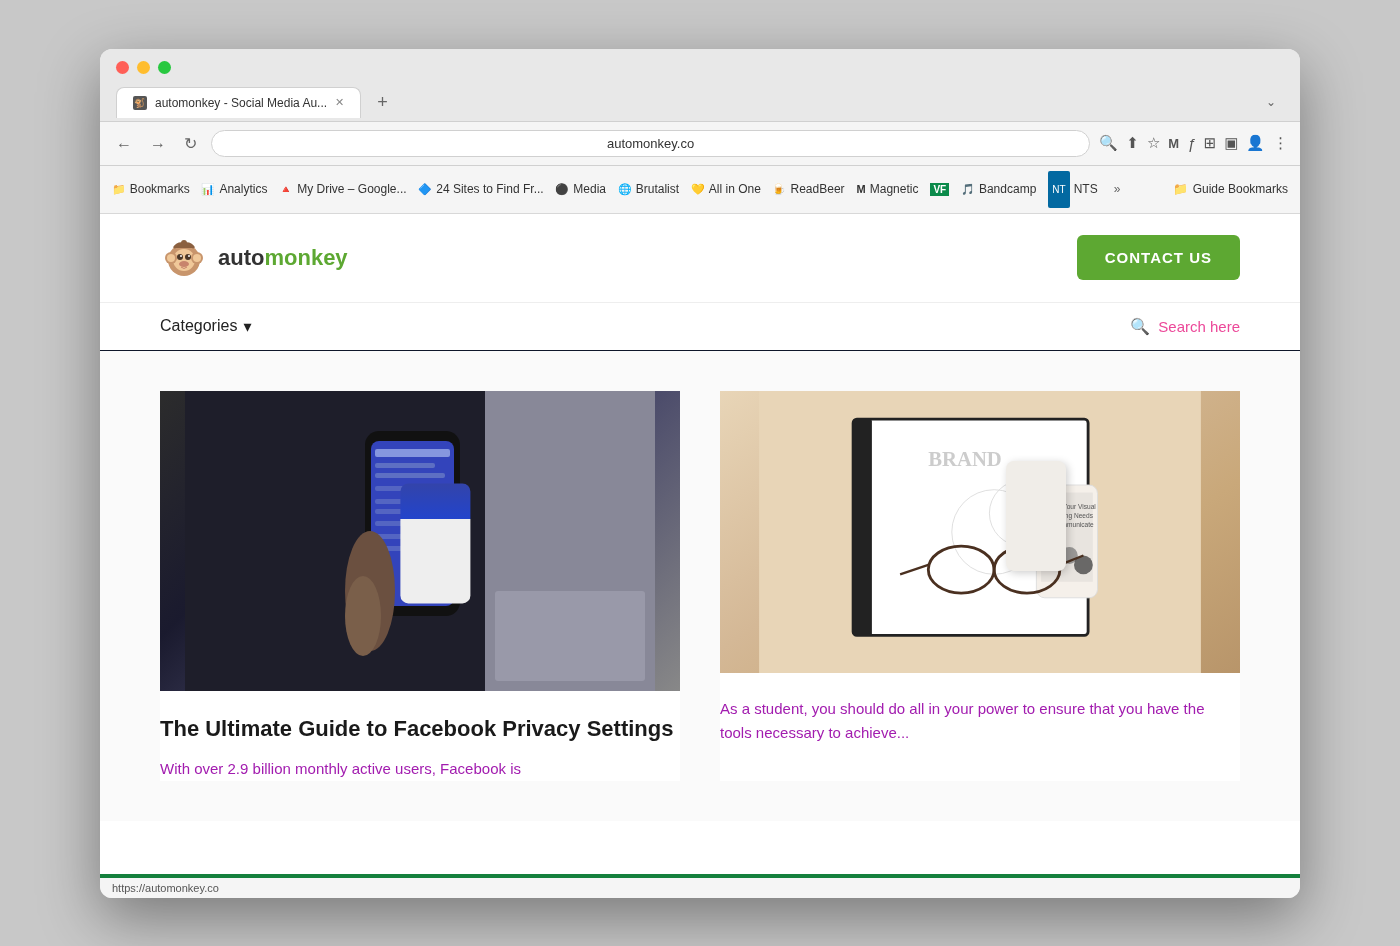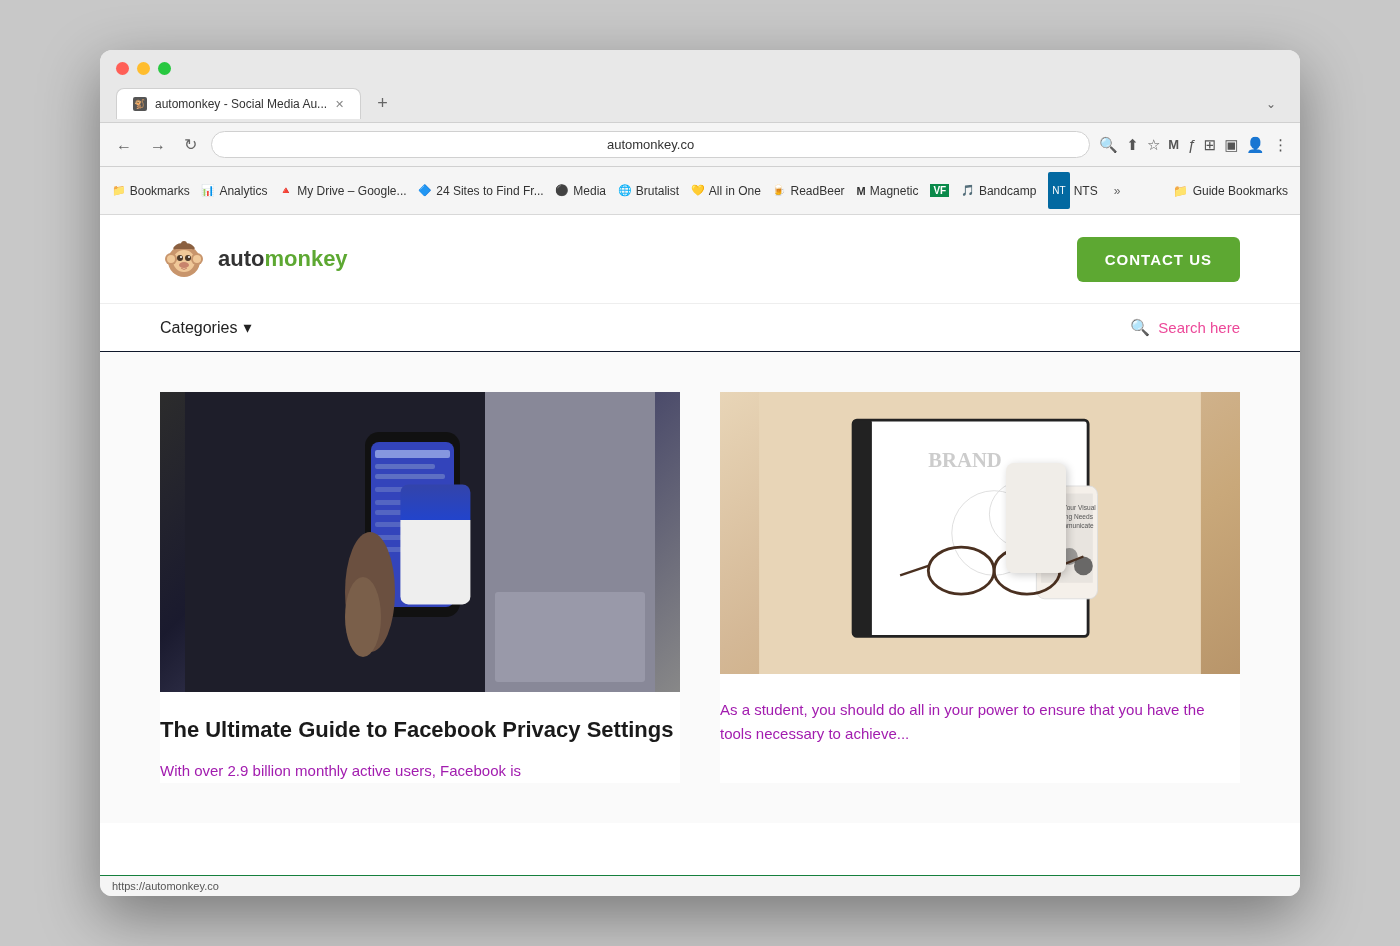--- a/index.html
+++ b/index.html
@@ -247,21 +247,21 @@
       color: #a21caf;
       line-height: 1.6;
     }
 
     
     .status-bar {
       background: #f5f5f5;
       padding: 4px 12px;
       font-size: 11px;
       color: #555;
-      border-top: 1px solid #15803d;
+      border-top: 4px solid #15803d;
     }
   </style>
 </head>
 <body>
 
 <div class="browser-window">
 
   <div class="title-bar">
     <div class="traffic-lights">
       <div class="tl tl-red"></div>

